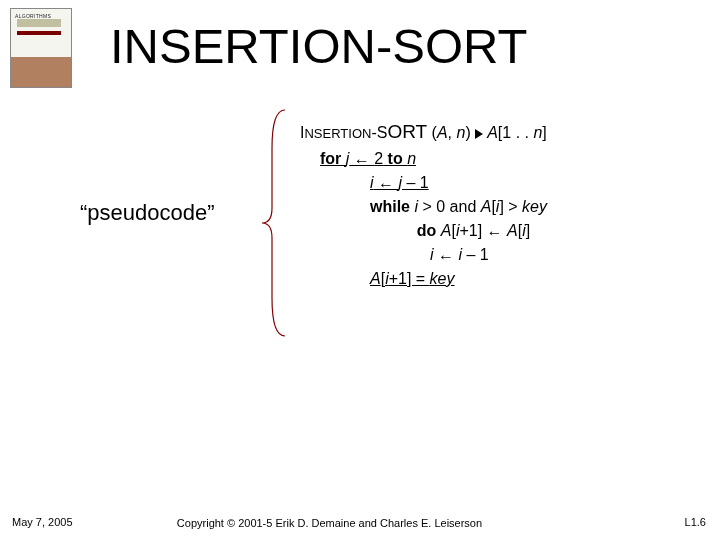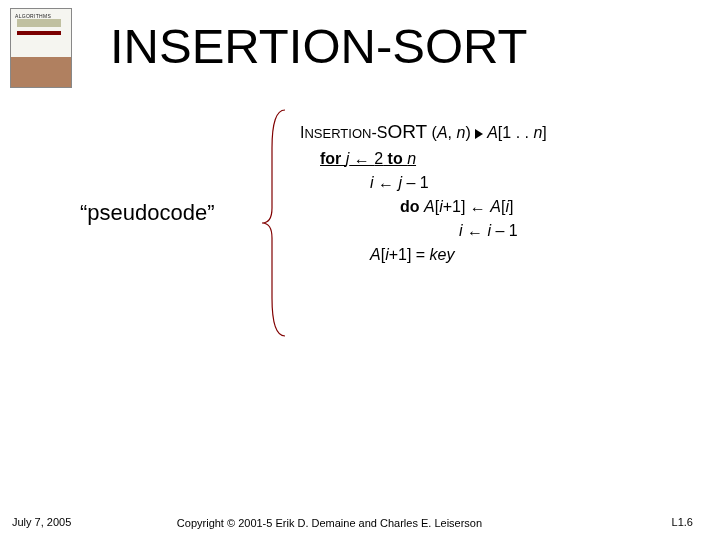--- a/index.html
+++ b/index.html
@@ -50,24 +50,24 @@
     position: absolute;
     left: 300px;
     top: 118px;
     font-size: 16px;
     line-height: 1.5;
     white-space: nowrap;
   }
   .codeblock div { white-space: nowrap; }
   .ind1 { padding-left: 20px; text-decoration: underline; }
   .ind2 { padding-left: 40px; }
-  .ind3 { padding-left: 70px; }
+  .ind3 { padding-left: 70px; text-decoration: underline; }
   .ind4 { padding-left: 70px; }
-  .ind5 { padding-left: 100px; }
-  .ind6 { padding-left: 130px; text-align: center; }
+  .ind5 { padding-left: 100px; text-align: center; }
+  .ind6 { padding-left: 130px; }
   .it { font-style: italic; }
   .tri { display:inline-block; width:0; height:0; border-top:5px solid transparent; border-bottom:5px solid transparent; border-left:8px solid #000; margin-right:4px; vertical-align: -1px;}
   .l0 .cmt { display:inline-block; }
   .footer-date {
     position: absolute;
     left: 12px;
     bottom: 12px;
     font-size: 11px;
     color: #000;
   }
@@ -76,21 +76,21 @@
     bottom: 10px;
     left: 50%;
     transform: translateX(-60%);
     text-align: center;
     font-size: 11px;
     color: #000;
     line-height: 1.3;
   }
   .footer-right {
     position: absolute;
-    right: 27px;
+    right: 14px;
     bottom: 12px;
     font-size: 11px;
     color: #000;
   }
 </style>
 </head>
 <body>
 
 <div class="book-thumb">
   <span class="label">ALGORITHMS</span>
@@ -111,28 +111,31 @@
   <div class="l0">
     <span>I</span><span style="font-size:13px">NSERTION</span><span>-S</span><span style="font-size:19px">ORT</span><span> (</span><span class="it">A</span><span>, </span><span class="it">n</span><span>)</span>
     <span class="cmt"><span class="tri"></span><span class="it">A</span><span>[1 . . </span><span class="it">n</span><span>]</span></span>
   </div>
   <div class="ind1">
     <b>for </b><span class="it">j</span><span> ← </span><span>2</span><b> to </b><span class="it">n</span>
   </div>
   <div class="ind3">
     <span class="it">i</span><span> ← </span><span class="it">j</span><span> – 1</span>
   </div>
+  <div class="ind4">
+    <b>while </b><span class="it">i</span><span> &gt; 0 and </span><span class="it">A</span><span>[</span><span class="it">i</span><span>] &gt; </span><span class="it">key</span>
+  </div>
   <div class="ind5">
     <b>do </b><span class="it">A</span><span>[</span><span class="it">i</span><span>+1] ← </span><span class="it">A</span><span>[</span><span class="it">i</span><span>]</span>
   </div>
   <div class="ind6">
     <span class="it">i</span><span> ← </span><span class="it">i</span><span> – 1</span>
   </div>
   <div class="ind3">
     <span class="it">A</span><span>[</span><span class="it">i</span><span>+1] = </span><span class="it">key</span>
   </div>
 </div>
 
-<div class="footer-date">July 7, 2005</div>
+<div class="footer-date">May 7, 2005</div>
 <div class="footer-center">
   <div>Copyright © 2001-5 Erik D. Demaine and Charles E. Leiserson</div>
 </div>
 <div class="footer-right">L1.6</div>
 
 </body></html>

